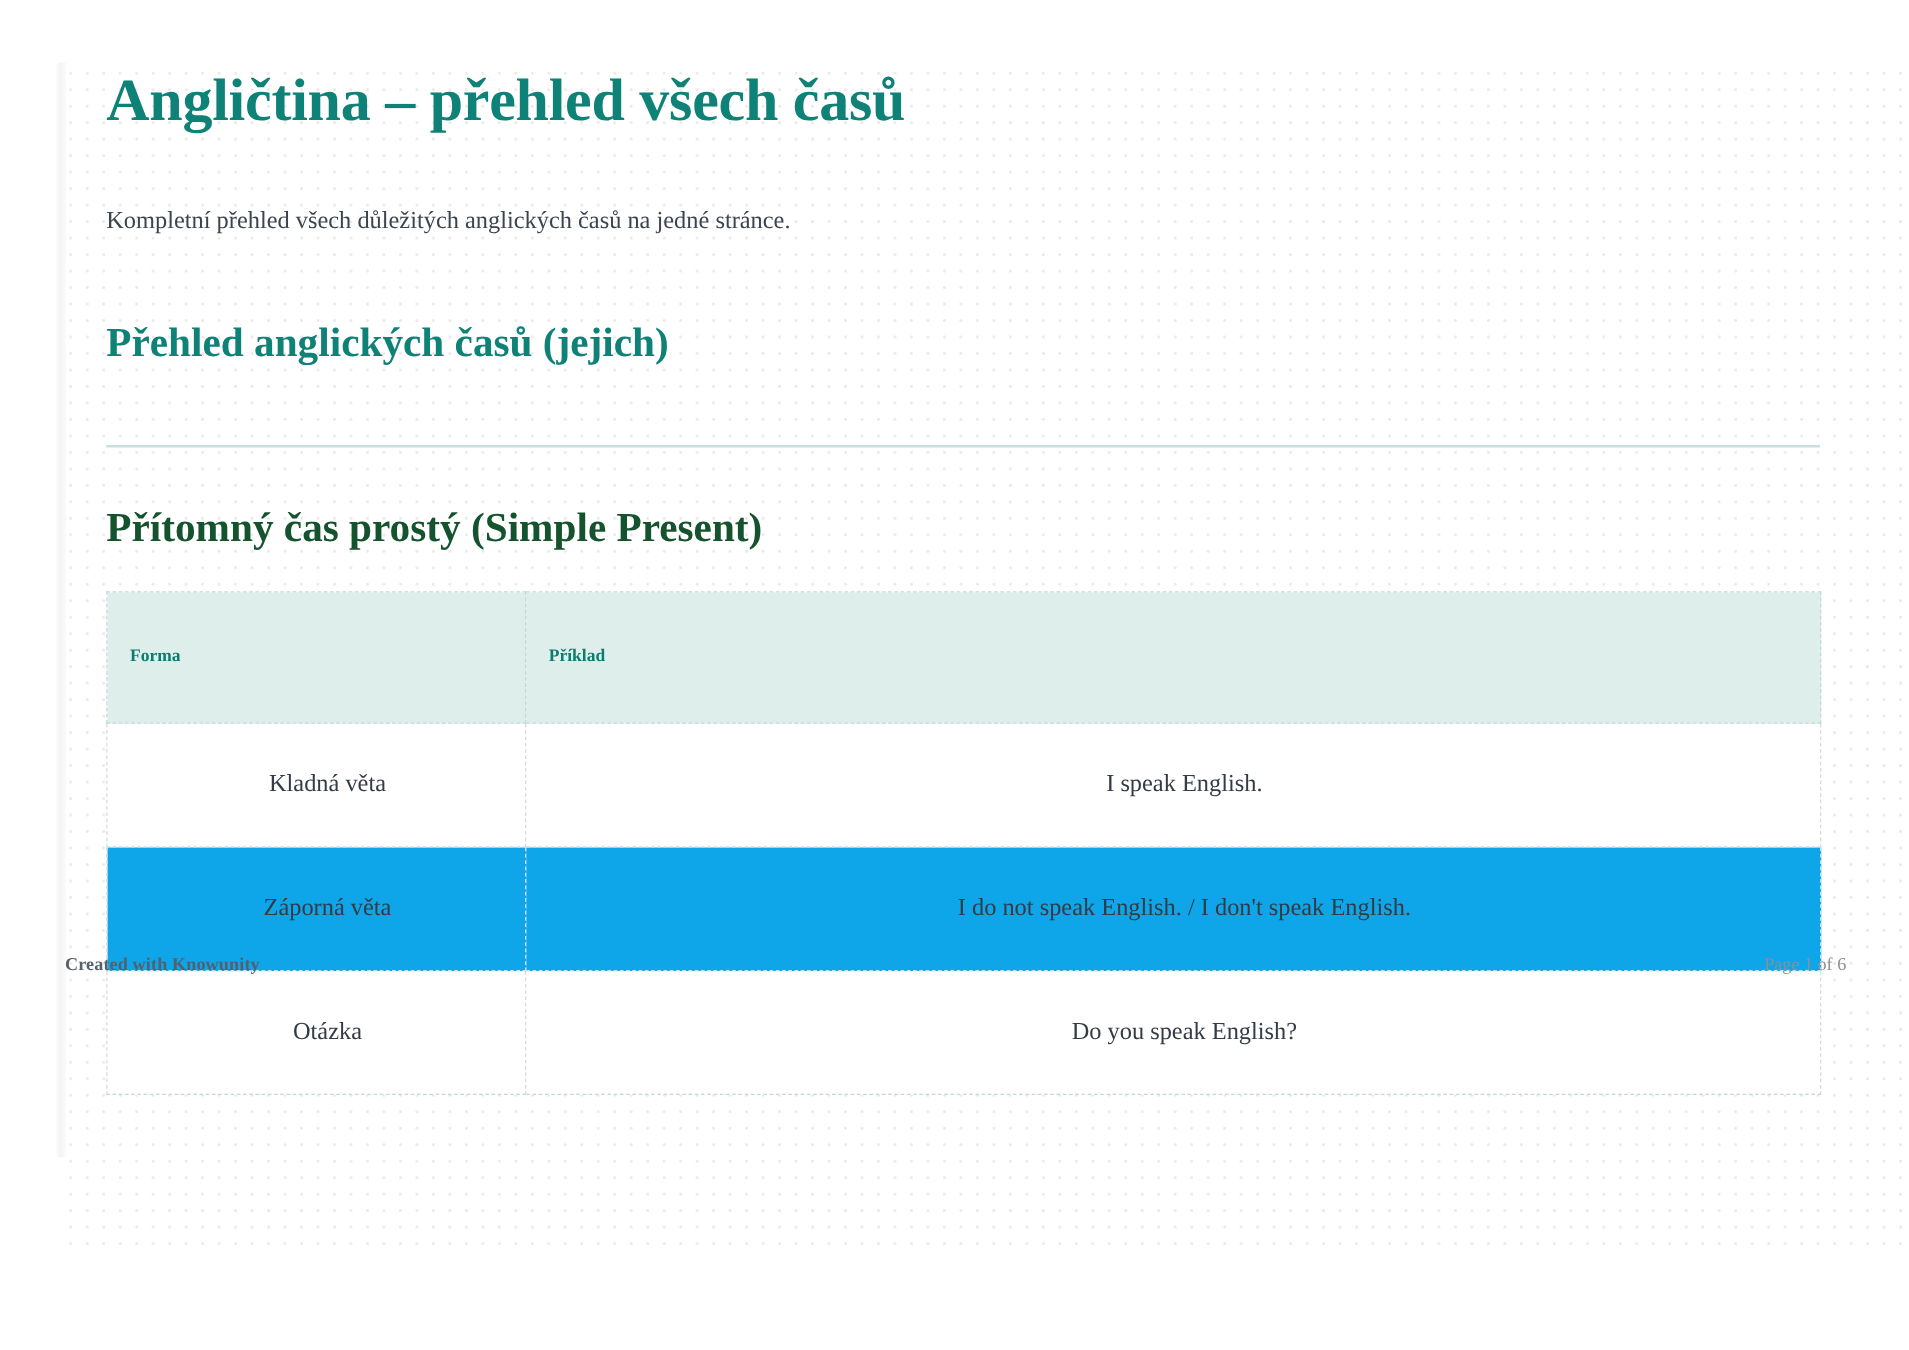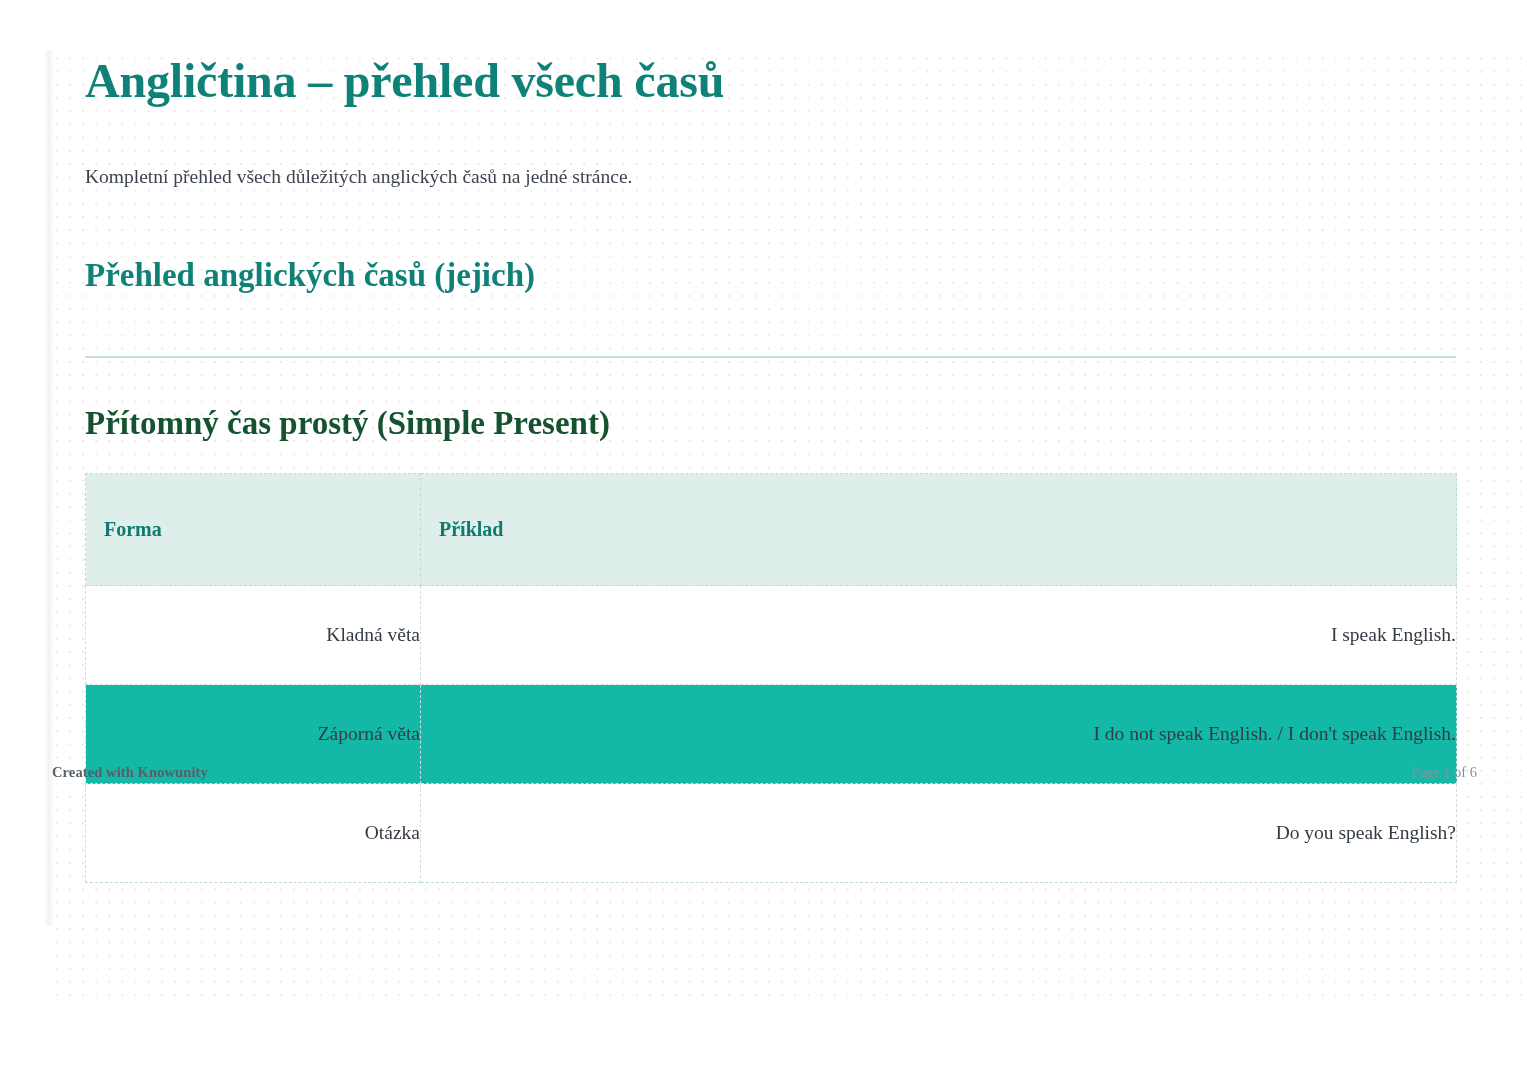--- a/index.html
+++ b/index.html
@@ -122,39 +122,39 @@
     width: 1371px;
     table-layout: fixed;
     border: 1px dashed #bfdbd6;
   }
   .tense-table col.c1 { width: 335px; }
   .tense-table col.c2 { width: 1036px; }
 
   .tense-table thead th {
     background: #ddeeeb;
     color: #0f7a70;
-    font-size: 20px;
+    font-size: 14px;
     font-weight: 700;
     text-align: left;
     padding: 44px 0 44px 18px;
     border: 1px dashed #bfdbd6;
     vertical-align: middle;
   }
 
   .tense-table tbody td {
     font-size: 19.5px;
     color: #333b45;
-    text-align: right;
+    text-align: center;
     padding: 38px 0 38px 18px;
     border: 1px dashed #d4dddb;
     vertical-align: middle;
     background: #ffffff;
   }
   .tense-table tbody tr.striped td {
-    background: #14b8a6;
+    background: #0ea5e9;
   }
   .tense-table tbody tr:last-child td {
     border-bottom: 1px dashed #bfdbd6;
   }
 
   
   .footer {
     position: absolute;
     left: 0;
     bottom: 0;

